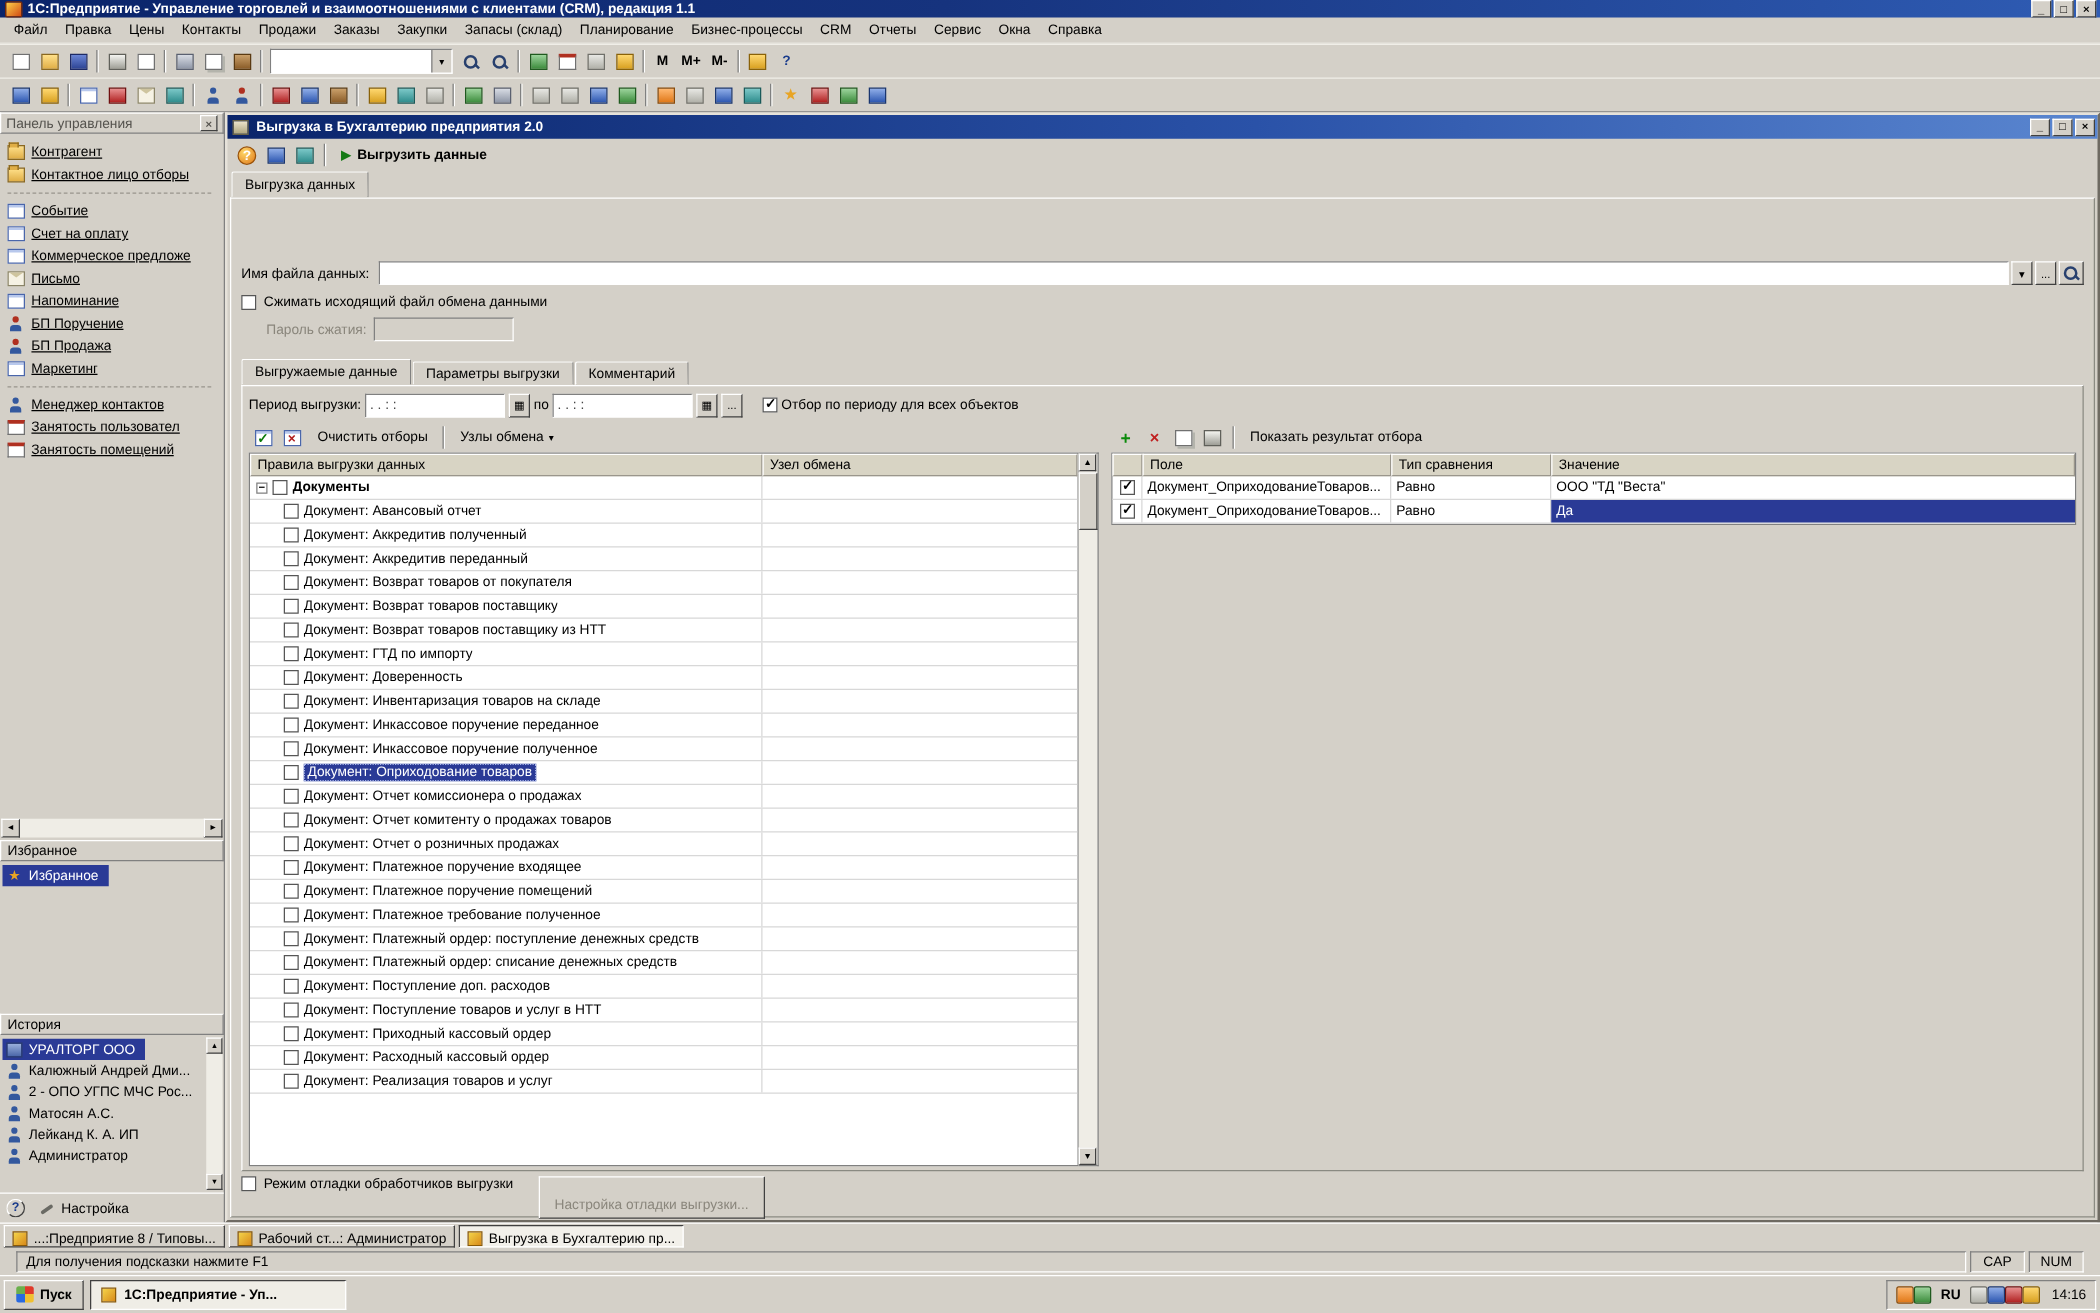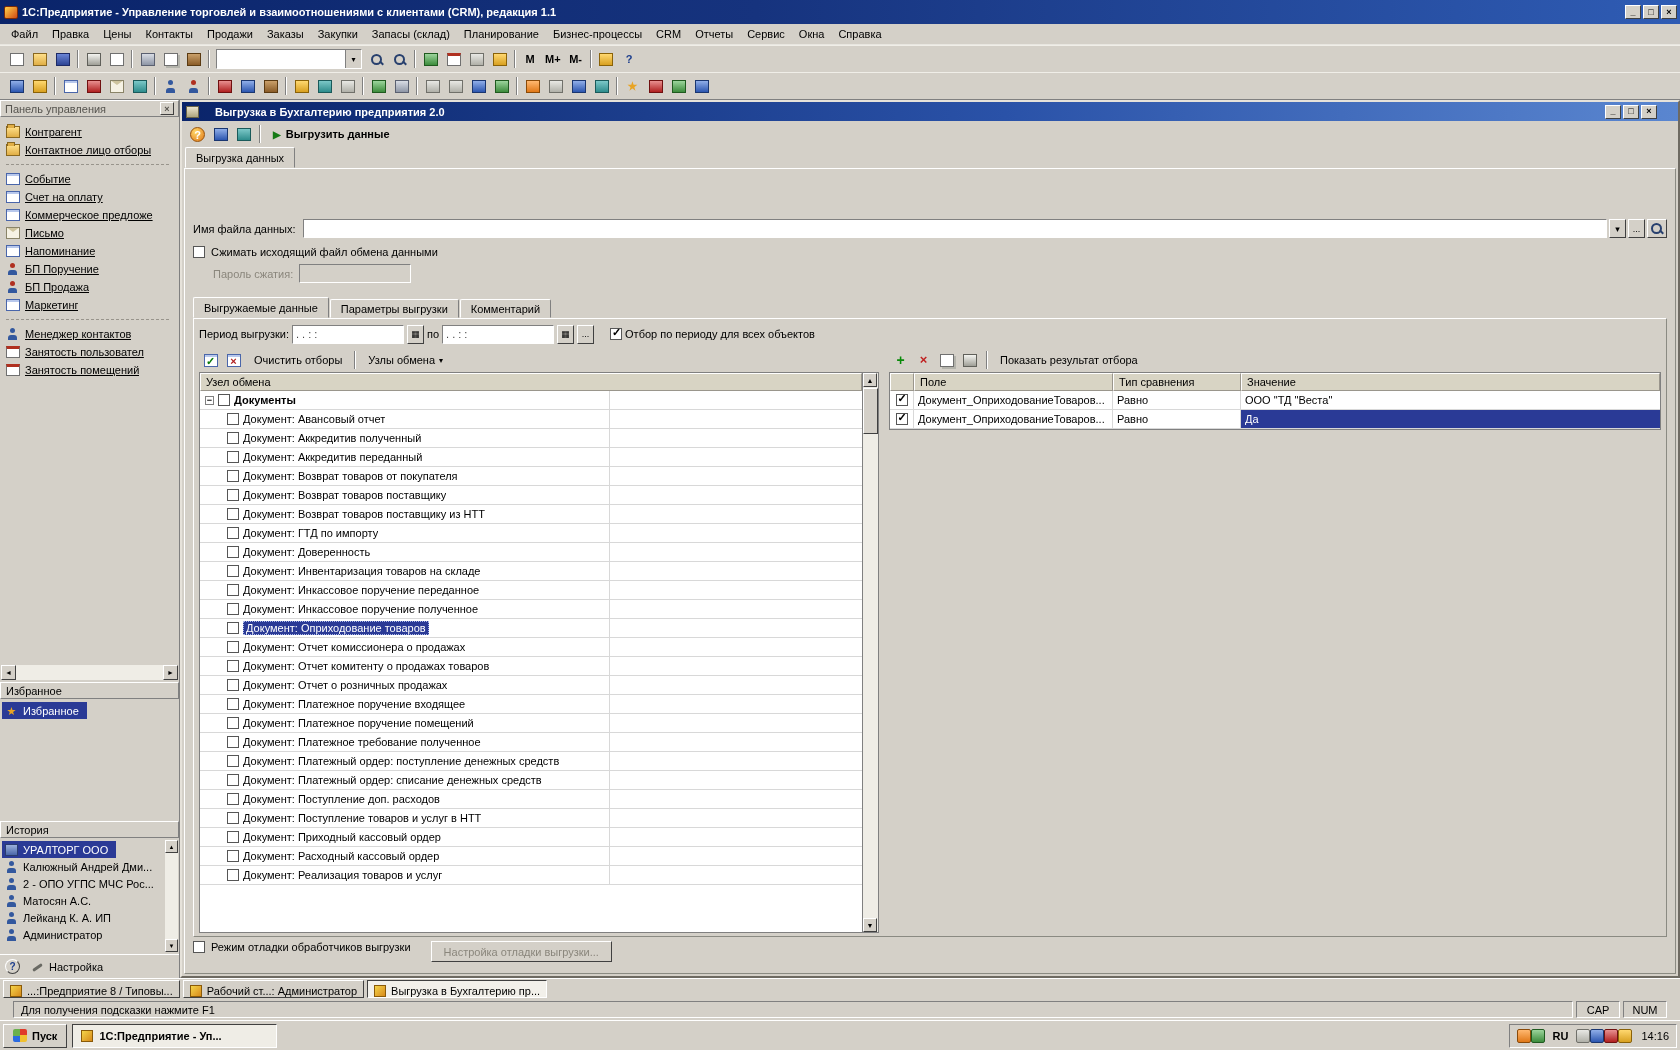--- a/index.html
+++ b/index.html
@@ -4,21 +4,21 @@
 <style>
   *{box-sizing:border-box;margin:0;padding:0}
   :root{
     --chrome:#d4d0c8; --sel:#2a3a96; --hl:#ffffff; --sh:#808080; --dk:#404040;
     --grid:#d8d8d8; --hdr:#d8d4c4;
   }
   html,body{width:1680px;height:1050px;overflow:hidden;font:11px "Liberation Sans",sans-serif;color:#000;background:var(--chrome)}
   .screen{width:1680px;height:1050px;display:flex;flex-direction:column}
 
   
-  .titlebar{height:24px;flex:none;display:flex;align-items:center;gap:4px;padding:0 3px 0 4px;
+  .titlebar{height:14px;flex:none;display:flex;align-items:center;gap:4px;padding:0 3px 0 4px;
     background:linear-gradient(90deg,#0a246a,#16337e 45%,#2f5cb4);color:#fff;font-weight:bold}
   .app-ico{width:14px;height:13px;flex:none;background:linear-gradient(135deg,#ffd24a,#d04a14);border:1px solid #7a2a08;border-radius:2px}
   .titlebar .title{flex:1;white-space:nowrap;overflow:hidden}
   .winbtns{display:flex;align-items:center}
   .winbtn{width:16px;height:14px;margin-left:2px;background:var(--chrome);border:1px solid;border-color:var(--hl) var(--dk) var(--dk) var(--hl);
     display:inline-flex;align-items:center;justify-content:center;font-size:9px;line-height:1;color:#000;font-weight:bold}
 
   
   .menubar{height:21px;flex:none;display:flex;align-items:center;padding:0 4px;border-bottom:1px solid #e8e6e0}
   .menu-item{padding:2px 7px}
@@ -107,21 +107,21 @@
   .sp-footer{height:24px;flex:none;display:flex;align-items:center;gap:7px;padding:2px 5px;border-top:1px solid var(--hl)}
   .roundbtn{width:15px;height:15px;border-radius:50%;background:var(--chrome);border:1px solid;border-color:var(--hl) var(--dk) var(--dk) var(--hl);
     display:inline-flex;align-items:center;justify-content:center;font-weight:bold;color:#1a3c8c;font-size:10px}
   .cfgbtn{display:inline-flex;align-items:center;gap:4px;padding:1px 4px}
   .cfgbtn .si{width:14px;height:12px;position:relative}
 
   
   .mdi{flex:1;display:flex;min-width:0}
   .childwin{flex:1;min-width:0;display:flex;flex-direction:column;background:var(--chrome);
     border:2px solid;border-color:#e6e2da #6e6a62 #6e6a62 #e6e2da}
-  .cw-titlebar{height:19px;flex:none;display:flex;align-items:center;gap:16px;padding:0 21px 0 4px;
+  .cw-titlebar{height:19px;flex:none;display:flex;align-items:center;gap:6px;padding:0 2px 0 4px;
     background:linear-gradient(90deg,#0a246a,#2a52a8 55%,#5a86d0);color:#fff;font-weight:bold}
   .cw-ico{width:13px;height:12px;flex:none;background:linear-gradient(#ece4cc,#aea67e);border:1px solid #6a6448}
   .cw-titlebar .title{flex:1;white-space:nowrap;overflow:hidden}
   .cw-toolbar{height:26px;flex:none;display:flex;align-items:center;padding:0 4px;gap:1px}
   .runbtn{display:inline-flex;align-items:center;gap:5px;height:22px;padding:0 7px;background:transparent;border:1px solid transparent;font:inherit;font-weight:bold}
   .play{color:#157a15;font-size:10px}
   .cw-tabstrip{height:21px;flex:none;display:flex;align-items:flex-end;padding:0 3px}
   .tab{height:19px;display:inline-flex;align-items:center;padding:0 10px;margin-right:1px;background:var(--chrome);
     border:1px solid;border-color:var(--hl) var(--sh) var(--chrome) var(--hl);border-radius:2px 2px 0 0;position:relative}
   .tab.m-active,.tab.active{height:21px;z-index:2}
@@ -179,21 +179,21 @@
   .th.f3{flex:1}
   .frow{display:flex;height:19px;border-bottom:1px solid var(--grid)}
   .fc{display:flex;align-items:center;padding:0 4px;overflow:hidden;white-space:nowrap}
   .fc.f0{width:24px;flex:none;justify-content:center;padding:0;border-right:1px solid var(--grid)}
   .fc.f1{width:199px;flex:none;border-right:1px solid var(--grid)}
   .fc.f2{width:128px;flex:none;border-right:1px solid var(--grid)}
   .fc.f3{flex:1}
   .frow.m-selected .fc.f3{background:var(--sel);color:#fff}
 
   .bottom-row{height:26px;flex:none;display:flex;align-items:flex-start;gap:6px;margin-top:4px}
-  .btn{height:21px;padding:4px 12px;background:var(--chrome);border:1px solid;border-color:var(--hl) var(--dk) var(--dk) var(--hl);font:inherit}
+  .btn{height:21px;padding:16px 12px;background:var(--chrome);border:1px solid;border-color:var(--hl) var(--dk) var(--dk) var(--hl);font:inherit}
   .btn.dis{color:#8a867c;margin-left:14px}
 
   
   .wintabs{height:21px;flex:none;display:flex;align-items:center;gap:3px;padding:1px 3px;border-top:1px solid var(--hl)}
   .wintab{height:18px;display:inline-flex;align-items:flex-end;gap:5px;padding:0 6px;max-width:195px;overflow:hidden;white-space:nowrap;
     background:var(--chrome);border:1px solid;border-color:var(--hl) var(--dk) var(--dk) var(--hl)}
   .wintab.m-active{background:#f2f0ea;border-color:var(--dk) var(--hl) var(--hl) var(--dk)}
   .statusbar{height:21px;flex:none;display:flex;gap:3px;padding:2px 13px}
   .status-panel{border:1px solid;border-color:var(--sh) var(--hl) var(--hl) var(--sh);display:flex;align-items:center;padding:0 7px;white-space:nowrap;overflow:hidden}
   .status-panel.hint{flex:1}
@@ -673,20 +673,21 @@
                   <button class="flatbtn" data-name="clear-filters-button">Очистить отборы</button>
                   <span class="tbsep" data-name="toolbar-separator"></span>
                   <button class="flatbtn" data-name="exchange-nodes-button">
                     <span>Узлы обмена</span>
                     <span class="dd" data-name="dropdown-icon">▾</span>
                   </button>
                 </div>
                 <div class="rules-wrap">
                   <div class="rules-table" data-name="rules-table">
                     <div class="thead" data-name="rules-table-header">
+                      <span class="th c1" data-name="column-header">Правила выгрузки данных</span>
                       <span class="th c2" data-name="column-header">Узел обмена</span>
                     </div>
                     <div class="tbody" data-name="rules-table-body">
                       <div class="rrow group" data-name="documents-group-row">
                         <span class="cell c1">
                           <span class="expander" data-name="collapse-icon"><span>−</span></span>
                           <span class="cb" data-name="group-checkbox"></span>
                           <span class="rlabel" data-name="group-label">Документы</span>
                         </span>
                         <span class="cell c2" data-name="exchange-node-cell"></span>

